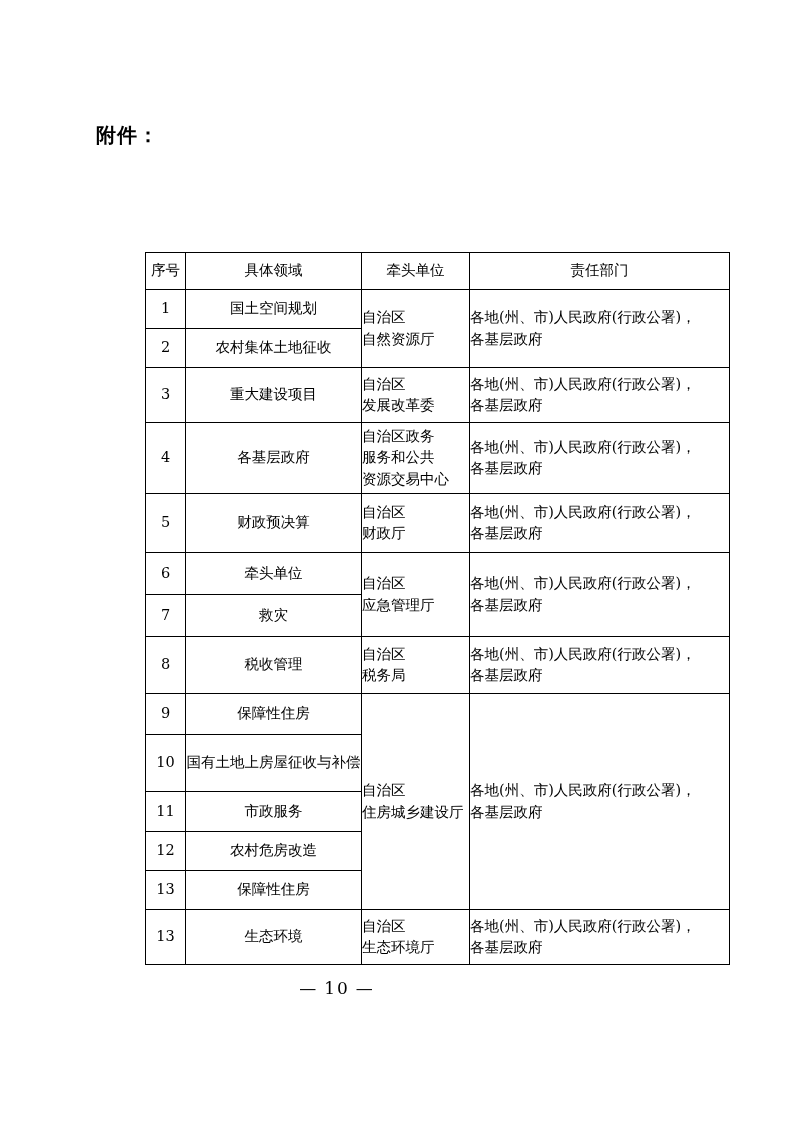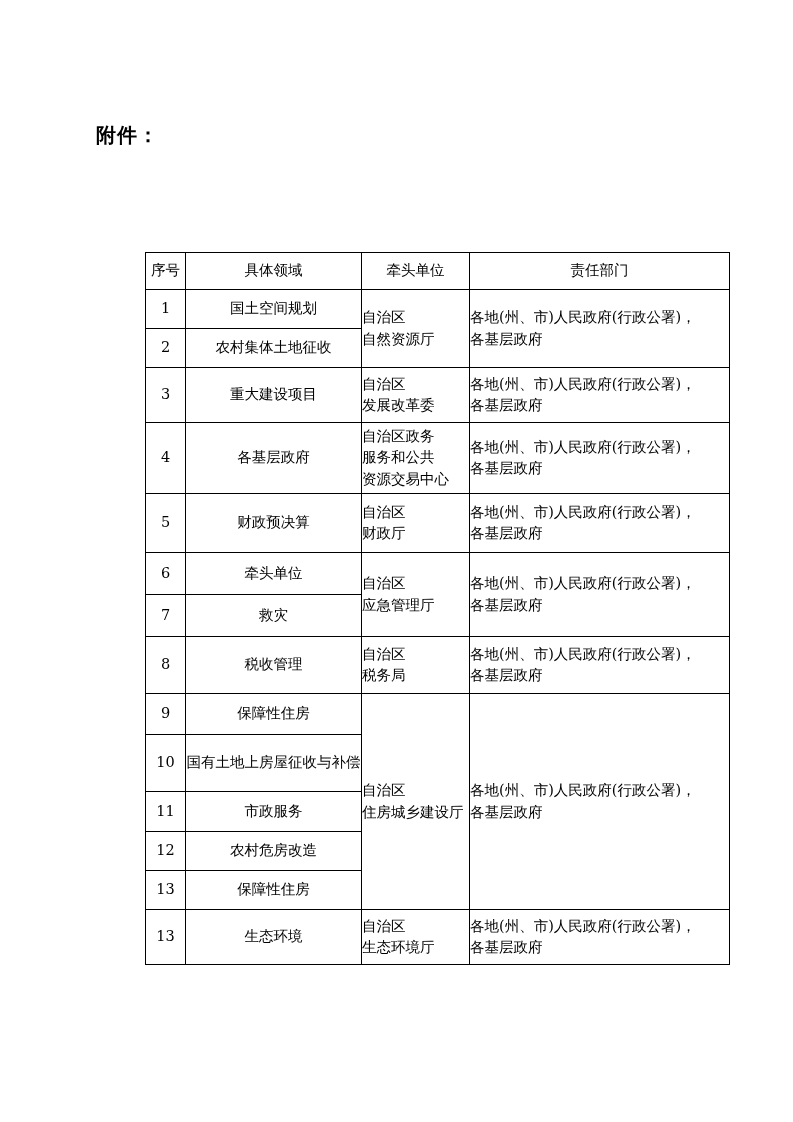--- a/index.html
+++ b/index.html
@@ -213,14 +213,17 @@
         <tr>
           <td class="no" style="height:54px">13</td>
           <td class="field">生态环境</td>
           <td class="lead">自治区<br>生态环境厅</td>
           <td class="resp">各地(州、市)人民政府(行政公署)，<br>各基层政府</td>
         </tr>
       </tbody>
     </table>
   </div>
 
+  <div class="footer-page">
+    <span class="dash">—</span><span>10</span><span class="dash">—</span>
+  </div>
 
 </div>
 
 </body></html>

